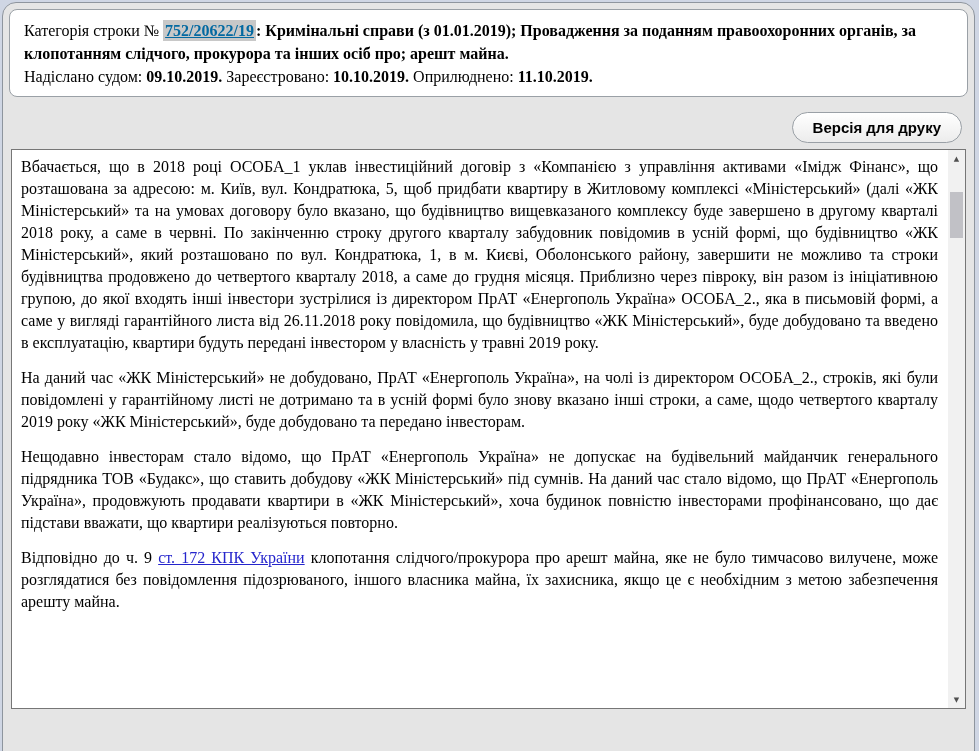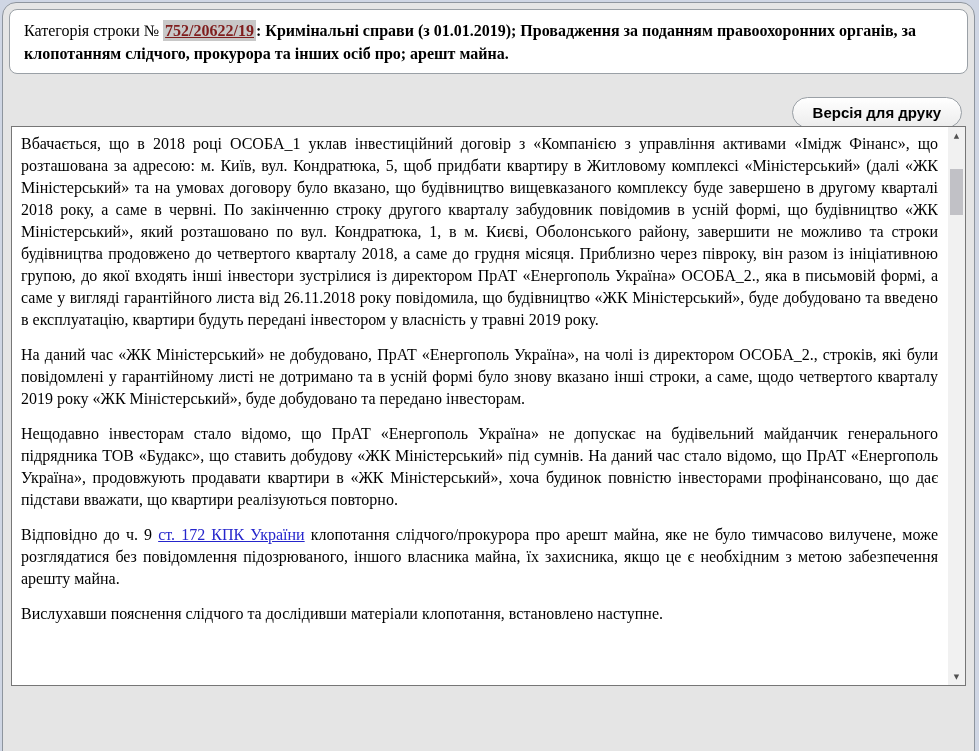--- a/index.html
+++ b/index.html
@@ -23,41 +23,40 @@
     margin: 6px;
     background: #ffffff;
     border: 1px solid #9aa0a6;
     border-radius: 8px;
     padding: 9px 14px 8px 14px;
     font-size: 16px;
   }
   .header-box p { margin: 0; line-height: 23px; }
   .header-box .b { font-weight: bold; }
   a.case-link {
-    color: #7f1d1d;
+    color: #0369a1;
     font-weight: bold;
     text-decoration: underline;
     background: #c8c8c8;
     padding: 2px 2px;
   }
   
   .toolbar { position: relative; height: 46px; }
   .print-btn {
     position: absolute; right: 12px; top: 9px;
     height: 31px;
     padding: 0 20px;
     background: linear-gradient(#ffffff, #ececec);
     border: 1px solid #9aa0a6;
     border-radius: 16px;
     font-family: "Liberation Sans", sans-serif;
     font-size: 15px;
     font-weight: bold;
     color: #000;
     cursor: pointer;
-    margin-top: 8px;
   }
   
   .doc-box {
     position: relative;
     margin: 0 8px;
     height: 560px;
     background: #ffffff;
     border: 1px solid #767676;
     box-sizing: border-box;
   }
@@ -100,33 +99,33 @@
     cursor: pointer;
   }
 </style>
 </head>
 <body>
 
 <div class="outer-panel">
 
   <div class="header-box">
     <p><span>Категорія строки № </span><a href="#" class="case-link">752/20622/19</a><span class="b">: Кримінальні справи (з 01.01.2019); Провадження за поданням правоохоронних органів, за клопотанням слідчого, прокурора та інших осіб про; арешт майна.</span></p>
+    <p><span>Надіслано судом: </span><span class="b">09.10.2019.</span><span> Зареєстровано: </span><span class="b">10.10.2019.</span><span> Оприлюднено: </span><span class="b">11.10.2019.</span></p>
   </div>
 
   <div class="toolbar">
     <button class="print-btn">Версія для друку</button>
   </div>
 
   <div class="doc-box">
     <div class="doc-content">
       <p><span>Вбачається, що в 2018 році ОСОБА_1 уклав інвестиційний договір з «Компанією з управління активами «Імідж Фінанс», що розташована за адресою: м. Київ, вул. Кондратюка, 5, щоб придбати квартиру в Житловому комплексі «Міністерський» (далі «ЖК Міністерський» та на умовах договору було вказано, що будівництво вищевказаного комплексу буде завершено в другому кварталі 2018 року, а саме в червні. По закінченню строку другого кварталу забудовник повідомив в усній формі, що будівництво «ЖК Міністерський», який розташовано по вул. Кондратюка, 1, в м. Києві, Оболонського району, завершити не можливо та строки будівництва продовжено до четвертого кварталу 2018, а саме до грудня місяця. Приблизно через півроку, він разом із ініціативною групою, до якої входять інші інвестори зустрілися із директором ПрАТ «Енергополь Україна» ОСОБА_2., яка в письмовій формі, а саме у вигляді гарантійного листа від 26.11.2018 року повідомила, що будівництво «ЖК Міністерський», буде добудовано та введено в експлуатацію, квартири будуть передані інвестором у власність у травні 2019 року.</span></p>
       <p><span>На даний час «ЖК Міністерський» не добудовано, ПрАТ «Енергополь Україна», на чолі із директором ОСОБА_2., строків, які були повідомлені у гарантійному листі не дотримано та в усній формі було знову вказано інші строки, а саме, щодо четвертого кварталу 2019 року «ЖК Міністерський», буде добудовано та передано інвесторам.</span></p>
       <p><span>Нещодавно інвесторам стало відомо, що ПрАТ «Енергополь Україна» не допускає на будівельний майданчик генерального підрядника ТОВ «Будакс», що ставить добудову «ЖК Міністерський» під сумнів. На даний час стало відомо, що ПрАТ «Енергополь Україна», продовжують продавати квартири в «ЖК Міністерський», хоча будинок повністю інвесторами профінансовано, що дає підстави вважати, що квартири реалізуються повторно.</span></p>
       <p><span>Відповідно до ч. 9 </span><a href="#" class="doc-link">ст. 172 КПК України</a><span> клопотання слідчого/прокурора про арешт майна, яке не було тимчасово вилучене, може розглядатися без повідомлення підозрюваного, іншого власника майна, їх захисника, якщо це є необхідним з метою забезпечення арешту майна.</span></p>
-      <p><span>Вислухавши пояснення слідчого та дослідивши матеріали клопотання, встановлено наступне.</span></p>
 
     </div>
 
     <div class="scrollbar">
       <div class="scroll-arrow up">▲</div>
       <div class="scroll-thumb"></div>
       <div class="scroll-arrow down">▼</div>
     </div>
   </div>
 

